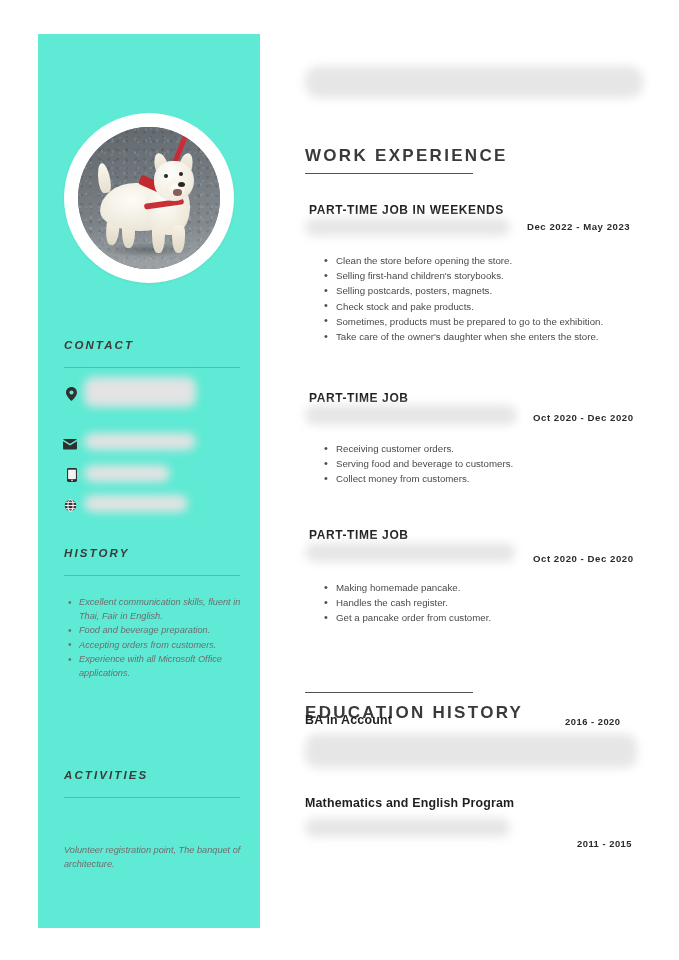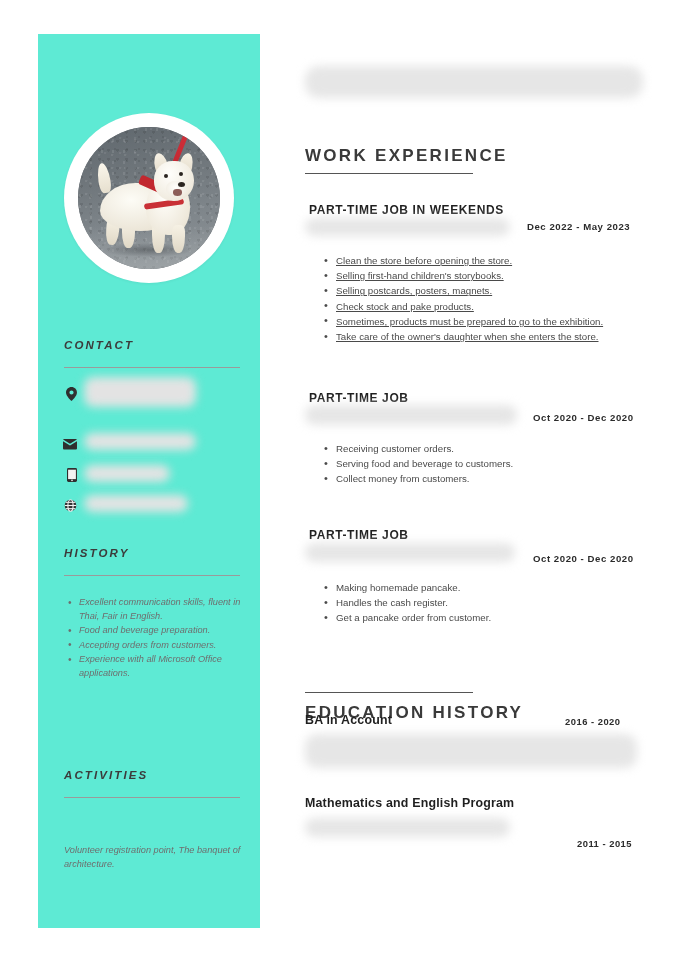--- a/index.html
+++ b/index.html
@@ -417,21 +417,21 @@
   <div id="main">
 
     <div class="redact on-white" style="left:0px; top:66px; width:338px; height:32px; border-radius:14px;"></div>
 
     <div class="main-heading" style="left:0px; top:146px;">WORK EXPERIENCE</div>
     <div class="main-rule" style="top:173px;"></div>
 
     <div class="job-title" style="top:203px;">PART-TIME JOB IN WEEKENDS</div>
     <div class="redact on-white" style="left:0px; top:218px; width:205px; height:18px;"></div>
     <div class="job-date" style="left:222px; top:221px;">Dec 2022 - May 2023</div>
-    <ul class="bullets" style="top:253px;text-decoration:underline;">
+    <ul class="bullets" style="top:253px;">
       <li>Clean the store before opening the store.</li>
       <li>Selling first-hand children's storybooks.</li>
       <li>Selling postcards, posters, magnets.</li>
       <li>Check stock and pake products.</li>
       <li>Sometimes, products must be prepared to go to the exhibition.</li>
       <li>Take care of the owner's daughter when she enters the store.</li>
     </ul>
 
     <div class="job-title" style="top:391px;">PART-TIME JOB</div>
     <div class="redact on-white" style="left:0px; top:405px; width:212px; height:20px;"></div>

